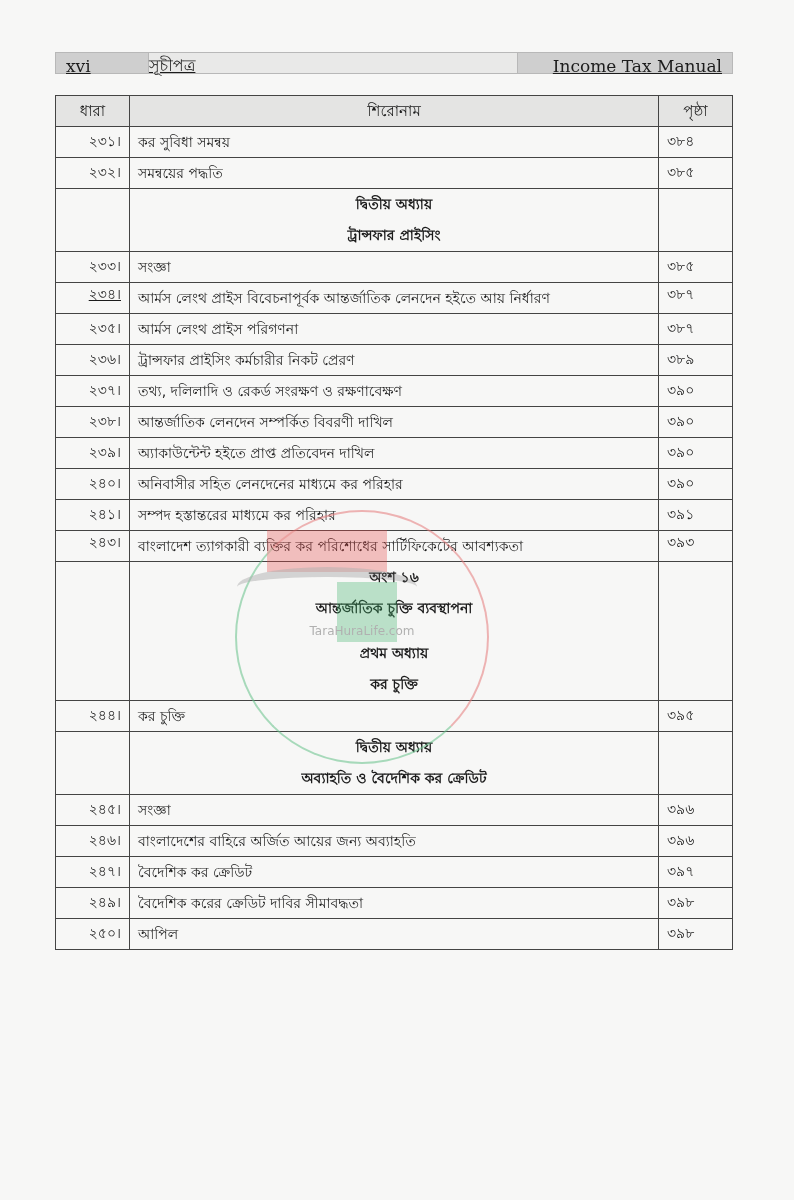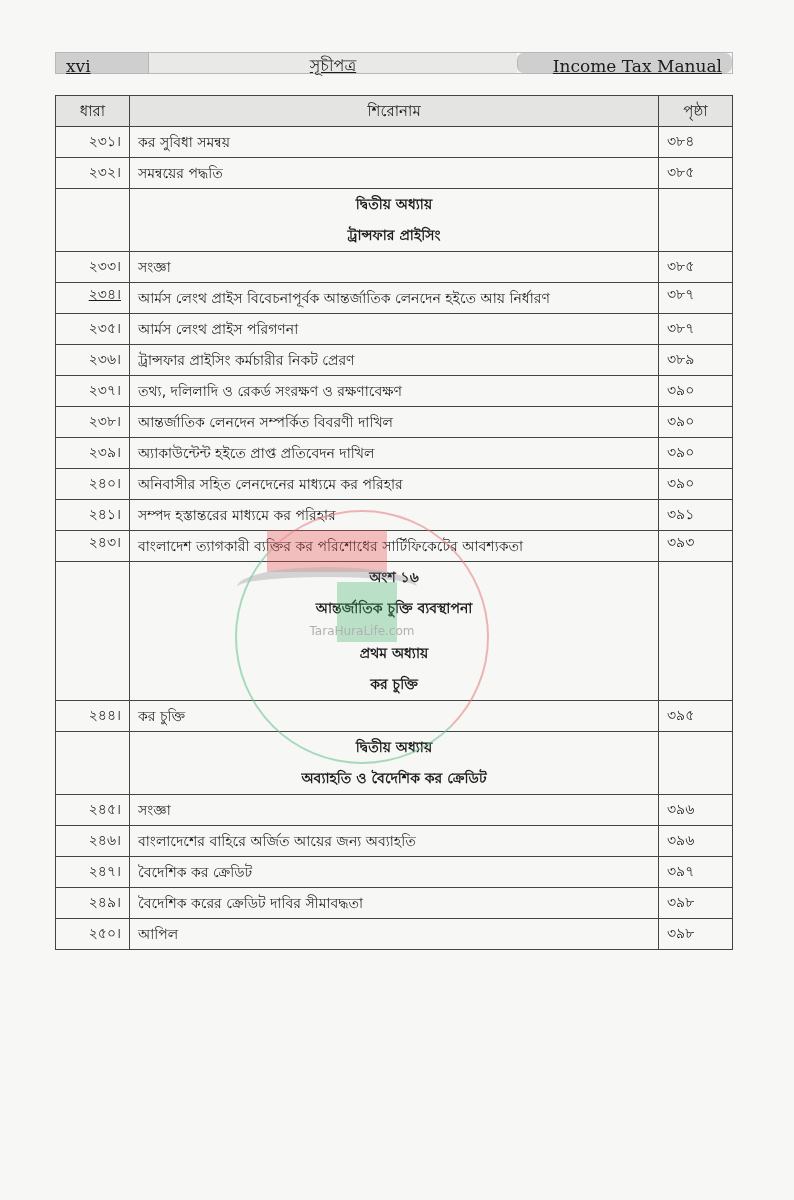--- a/index.html
+++ b/index.html
@@ -5,22 +5,22 @@
   html, body { margin:0; padding:0; }
   body {
     width:794px; height:1200px; background:#f7f7f6; position:relative; overflow:hidden;
     font-family:"DejaVu Sans", sans-serif; color:#1c1c1c;
   }
   .page-header {
     position:absolute; left:55px; top:52px; width:678px; height:22px;
     display:flex; border:1px solid #b8b8b8; box-sizing:border-box;text-decoration:underline;
   }
   .ph-left { width:93px; background:#cfcfcf; font-family:"DejaVu Serif", serif; font-size:17px; padding-left:10px; line-height:26px; box-sizing:border-box; border-right:1px solid #b8b8b8;}
-  .ph-center { flex:1; background:#e9e9e8; text-align:center; font-size:16px; line-height:26px; }
-  .ph-right { width:215px; background:#cfcfcf; font-family:"DejaVu Serif", serif; font-size:17px; text-align:right; padding-right:10px; line-height:26px; box-sizing:border-box; border-left:1px solid #b8b8b8;border-radius:7px;}
+  .ph-center { flex:1; background:#e9e9e8; font-size:16px; line-height:26px; }
+  .ph-right { width:215px; background:#cfcfcf; font-family:"DejaVu Serif", serif; font-size:17px; text-align:right; padding-right:10px; line-height:26px; box-sizing:border-box; border-left:1px solid #b8b8b8;}
   table.toc {
     position:absolute; left:55px; top:95px; width:678px; border-collapse:collapse;
     table-layout:fixed;
   }
   table.toc td, table.toc th { border:1.5px solid #444; font-size:14px; padding:0 8px; height:30px; box-sizing:border-box; }
   table.toc th { background:#e4e4e3; font-weight:normal; font-size:15px; height:31px; }
   col.c1 { width:74px; } col.c3 { width:74px; }
   td.num { text-align:right; padding-right:6px; }
   td.pg { text-align:left; padding-right:8px; }
   td.title { text-align:left; line-height:30px; }

